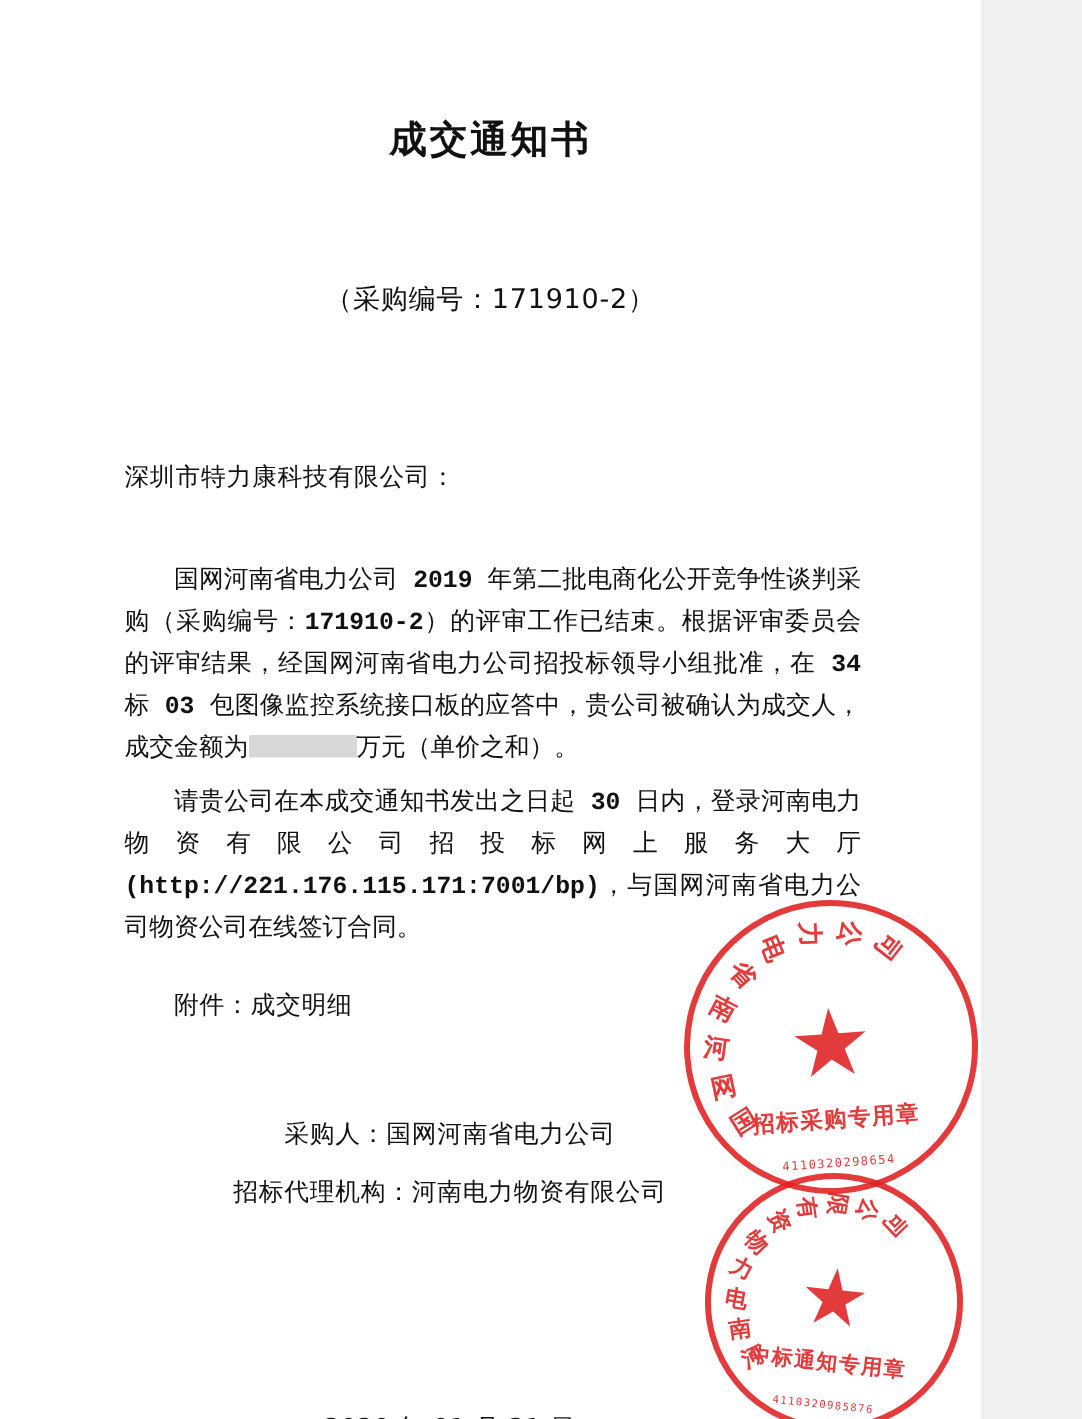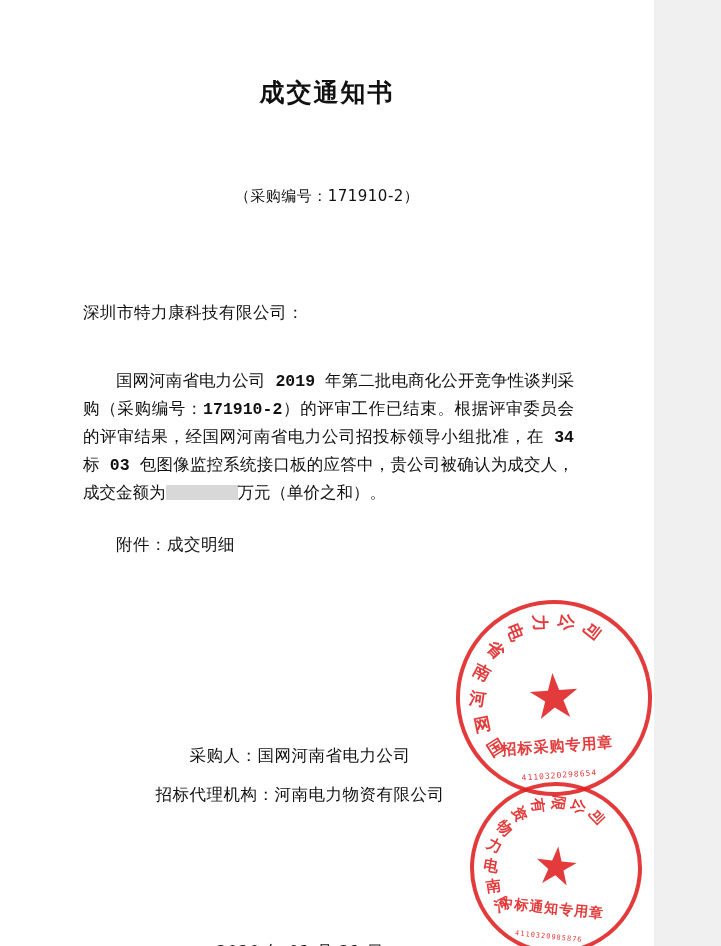--- a/index.html
+++ b/index.html
@@ -20,21 +20,21 @@
   .doc-title {
     text-align: center;
     font-size: 25px;
     font-weight: bold;
     letter-spacing: 2px;
     margin-top: 76px;
     font-family: "DejaVu Sans", "Liberation Sans", sans-serif;
   }
   .doc-number {
     text-align: center;
-    font-size: 15px;
+    font-size: 18px;
     margin-top: 78px;
     letter-spacing: 0.5px;
     font-family: "DejaVu Sans", "Liberation Sans", sans-serif;
   }
   .addressee {
     margin-top: 96px;
     padding-left: 83px;
     font-size: 16.5px;
     letter-spacing: 0.5px;
     font-family: "DejaVu Sans", "Liberation Sans", sans-serif;
@@ -178,20 +178,23 @@
 
   <div class="doc-title">成交通知书</div>
 
   <div class="doc-number">（采购编号：171910-2）</div>
 
   <div class="addressee">深圳市特力康科技有限公司：</div>
 
   <div class="body-block">
     <p class="para">
       <span>国网河南省电力公司 </span><span class="b">2019</span><span> 年第二批电商化公开竞争性谈判采购（采购编号：</span><span class="b">171910-2</span><span>）的评审工作已结束。根据评审委员会的评审结果，经国网河南省电力公司招投标领导小组批准，在 </span><span class="b">34</span><span> 标 </span><span class="b">03</span><span> 包图像监控系统接口板的应答中，贵公司被确认为成交人，成交金额为</span><span class="redacted"></span><span>万元（单价之和）。</span>
+    </p>
+    <p class="para">
+      <span>请贵公司在本成交通知书发出之日起 </span><span class="b">30</span><span> 日内，登录河南电力物资有限公司招投标网上服务大厅</span><span class="b">(http://221.176.115.171:7001/bp)</span><span>，与国网河南省电力公司物资公司在线签订合同。</span>
     </p>
   </div>
 
   <div class="attachment">附件：成交明细</div>
 
   <div class="seal seal-purchase">
     <div class="seal-ring-text">
       <span style="transform:rotate(-118deg) translate(0,-84px) rotate(90deg)">国</span>
       <span style="transform:rotate(-98deg) translate(0,-84px) rotate(90deg)">网</span>
       <span style="transform:rotate(-78deg) translate(0,-84px) rotate(90deg)">河</span>

